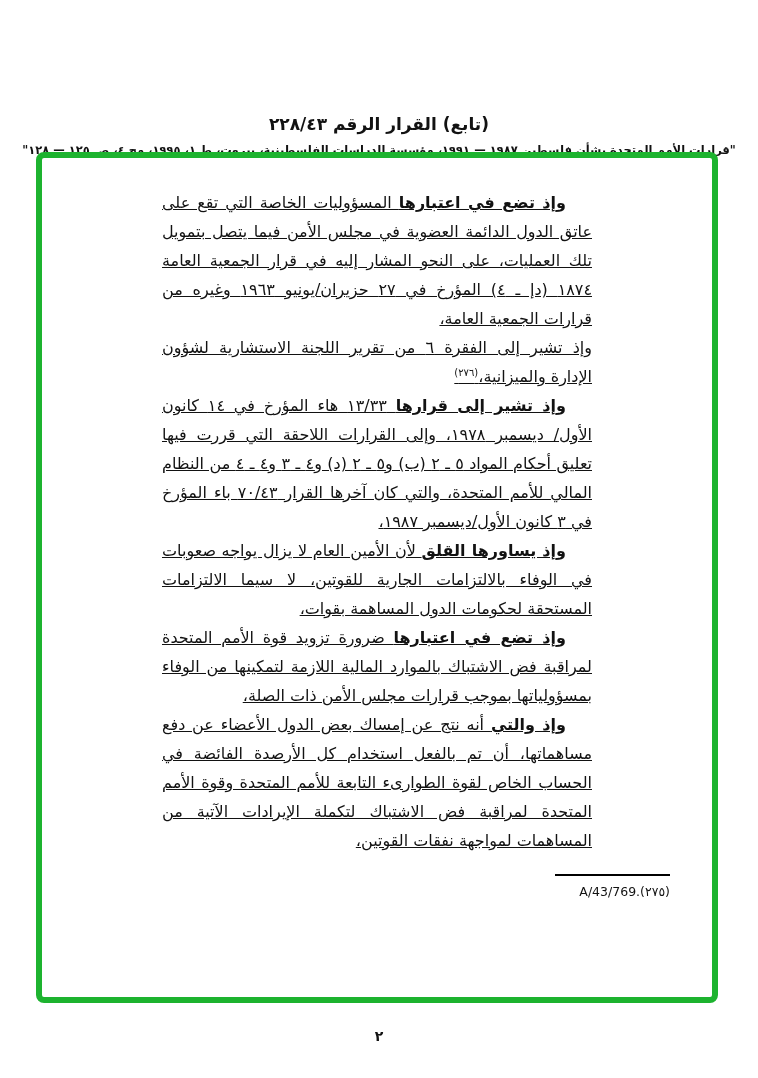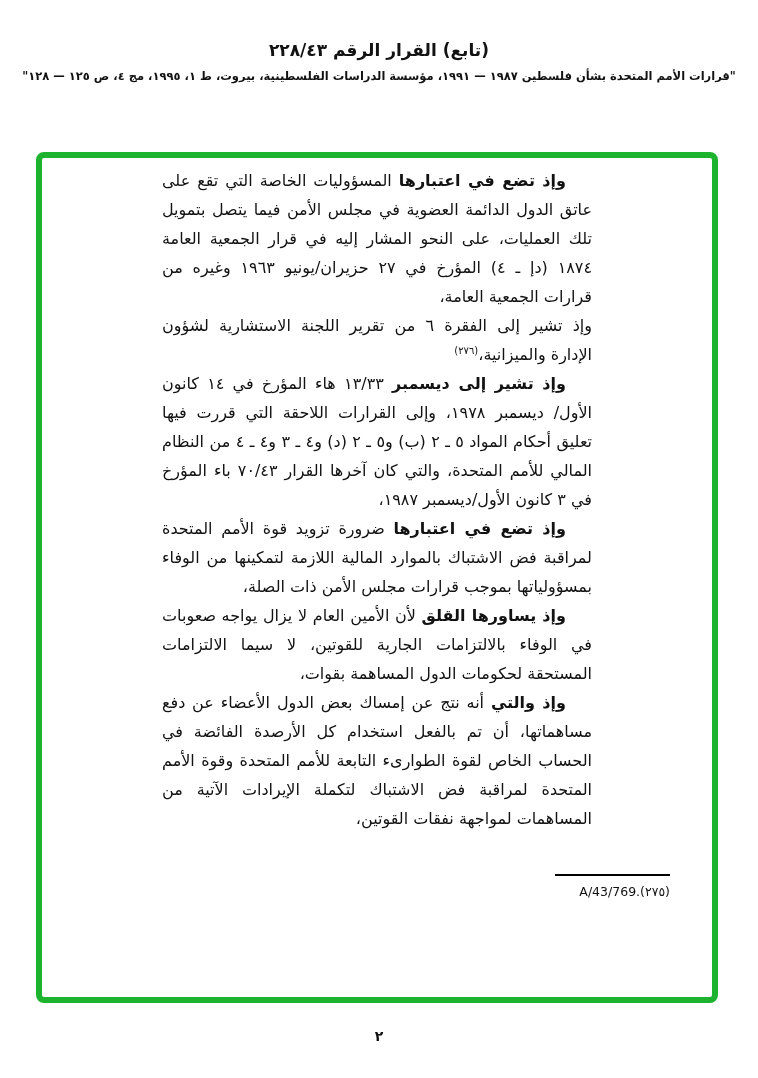--- a/index.html
+++ b/index.html
@@ -6,21 +6,21 @@
   body{
     width:758px;height:1078px;
     background:#ffffff;
     position:relative;
     overflow:hidden;
     font-family:"DejaVu Sans",sans-serif;
     color:#121212;
   }
   .header{direction:rtl;text-align:center;}
   .title{
-    padding-top:40px;
+    padding-top:114px;
     font-size:17px;
     font-weight:bold;
     letter-spacing:0.2px;
   }
   .subtitle{
     margin-top:9px;
     font-size:11.5px;
     font-weight:bold;
     white-space:nowrap;
   }
@@ -29,26 +29,27 @@
     left:36px;top:152px;
     width:682px;height:851px;
     box-sizing:border-box;
     border:6px solid #1db32f;
     border-radius:8px;
     background:#ffffff;
   }
   .text-area{
     direction:rtl;
     position:absolute;
-    top:8px;left:120px;right:120px;
+    top:30px;left:120px;right:120px;
     height:692px;
     overflow:hidden;
     font-size:16px;
     line-height:29px;
     text-align:justify;
+    text-decoration:underline;
   }
   .para{margin:0;text-indent:26px;}
   .para.noindent{text-indent:0;}
   .lead{font-weight:bold;}
   sup.fn-ref{font-size:10px;line-height:0;}
   .footnotes{
     direction:rtl;
     position:absolute;
     top:716px;right:42px;
     width:300px;
@@ -76,23 +77,23 @@
 
 <div class="header">
   <div class="title">(تابع) القرار الرقم ٢٢٨/٤٣</div>
   <div class="subtitle">"قرارات الأمم المتحدة بشأن فلسطين ١٩٨٧ — ١٩٩١، مؤسسة الدراسات الفلسطينية، بيروت، ط ١، ١٩٩٥، مج ٤، ص ١٢٥ — ١٢٨"</div>
 </div>
 
 <div class="frame" style="border-color: rgb(29, 179, 47);">
   <div class="text-area">
     <p class="para"><span class="lead">وإذ تضع في اعتبارها</span><span> المسؤوليات الخاصة التي تقع على عاتق الدول الدائمة العضوية في مجلس الأمن فيما يتصل بتمويل تلك العمليات، على النحو المشار إليه في قرار الجمعية العامة ١٨٧٤ (دإ ـ ٤) المؤرخ في ٢٧ حزيران/يونيو ١٩٦٣ وغيره من قرارات الجمعية العامة،</span><sup class="fn-ref"></sup></p>
     <p class="para noindent"><span class="lead"></span><span>وإذ تشير إلى الفقرة ٦ من تقرير اللجنة الاستشارية لشؤون الإدارة والميزانية،</span><sup class="fn-ref">(٢٧٦)</sup></p>
-    <p class="para"><span class="lead">وإذ تشير إلى ديسمبر</span><span> ١٣/٣٣ هاء المؤرخ في ١٤ كانون الأول/ ديسمبر ١٩٧٨، وإلى القرارات اللاحقة التي قررت فيها تعليق أحكام المواد ٥ ـ ٢ (ب) و٥ ـ ٢ (د) و٤ ـ ٣ و٤ ـ ٤ من النظام المالي للأمم المتحدة، والتي كان آخرها القرار ٧٠/٤٣ باء المؤرخ في ٣ كانون الأول/ديسمبر ١٩٨٧،</span><sup class="fn-ref"></sup></p>
+    <p class="para"><span class="lead">وإذ تشير إلى قرارها</span><span> ١٣/٣٣ هاء المؤرخ في ١٤ كانون الأول/ ديسمبر ١٩٧٨، وإلى القرارات اللاحقة التي قررت فيها تعليق أحكام المواد ٥ ـ ٢ (ب) و٥ ـ ٢ (د) و٤ ـ ٣ و٤ ـ ٤ من النظام المالي للأمم المتحدة، والتي كان آخرها القرار ٧٠/٤٣ باء المؤرخ في ٣ كانون الأول/ديسمبر ١٩٨٧،</span><sup class="fn-ref"></sup></p>
+    <p class="para"><span class="lead">وإذ يساورها القلق</span><span> لأن الأمين العام لا يزال يواجه صعوبات في الوفاء بالالتزامات الجارية للقوتين، لا سيما الالتزامات المستحقة لحكومات الدول المساهمة بقوات،</span><sup class="fn-ref"></sup></p>
     <p class="para"><span class="lead">وإذ تضع في اعتبارها</span><span> ضرورة تزويد قوة الأمم المتحدة لمراقبة فض الاشتباك بالموارد المالية اللازمة لتمكينها من الوفاء بمسؤولياتها بموجب قرارات مجلس الأمن ذات الصلة،</span><sup class="fn-ref"></sup></p>
-    <p class="para"><span class="lead">وإذ يساورها القلق</span><span> لأن الأمين العام لا يزال يواجه صعوبات في الوفاء بالالتزامات الجارية للقوتين، لا سيما الالتزامات المستحقة لحكومات الدول المساهمة بقوات،</span><sup class="fn-ref"></sup></p>
     <p class="para"><span class="lead">وإذ والتي</span><span> أنه نتج عن إمساك بعض الدول الأعضاء عن دفع مساهماتها، أن تم بالفعل استخدام كل الأرصدة الفائضة في الحساب الخاص لقوة الطوارىء التابعة للأمم المتحدة وقوة الأمم المتحدة لمراقبة فض الاشتباك لتكملة الإيرادات الآتية من المساهمات لمواجهة نفقات القوتين،</span><sup class="fn-ref"></sup></p>
   </div>
 
   <div class="footnotes">
     <div class="fn-rule"></div>
     <div class="fn-line"><span class="fn-marker">(٢٧٥)</span><bdi dir="ltr" class="fn-code">A/43/769.</bdi><span class="fn-rest"></span></div>
   </div>
 </div>
 
 <div class="pagenum">٢</div>

